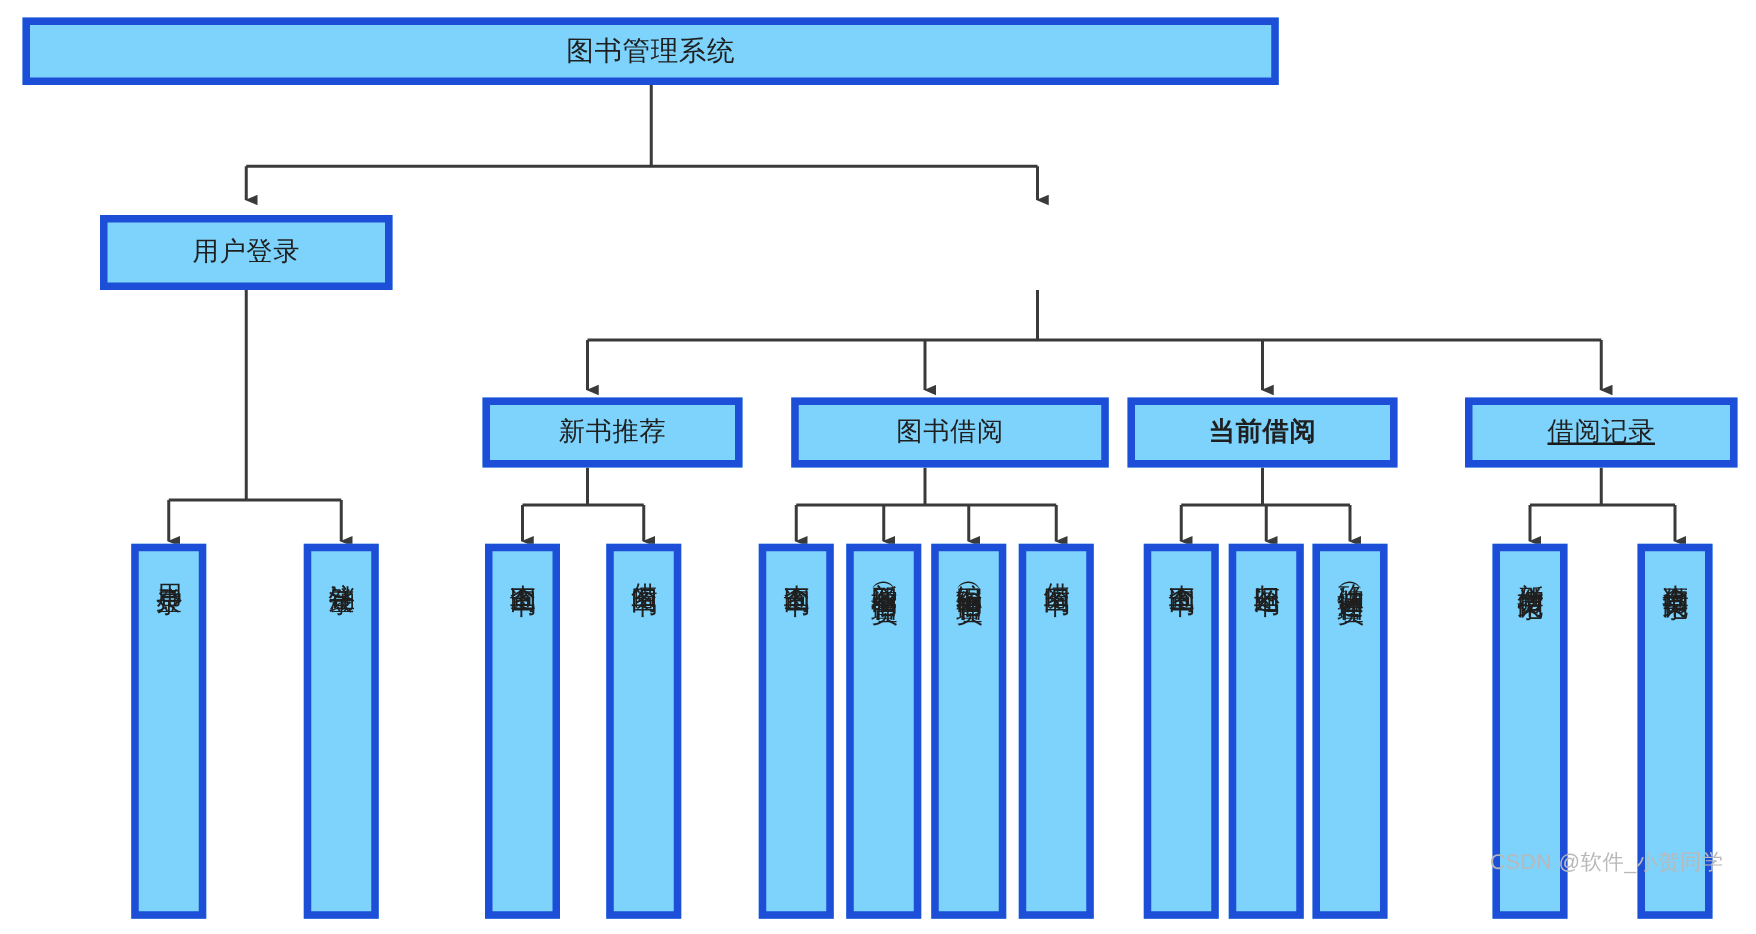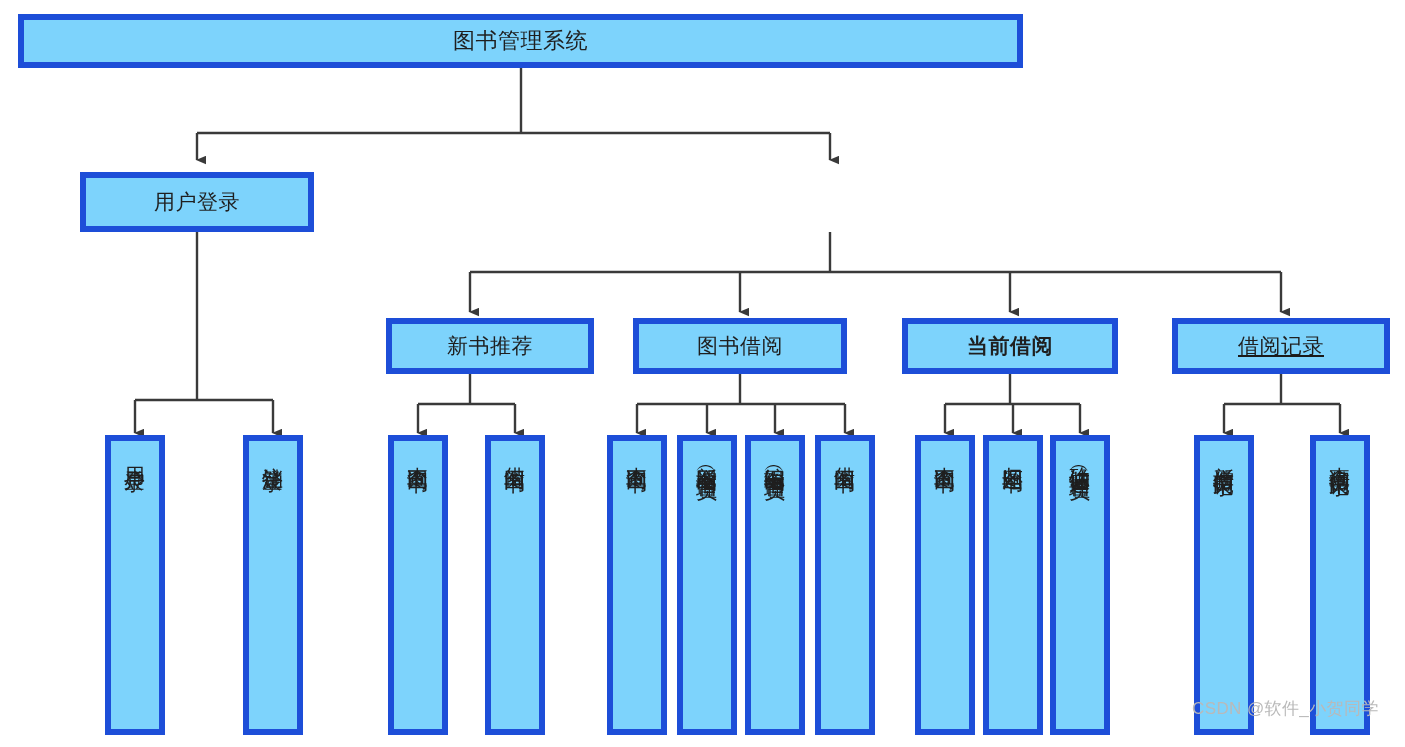--- a/index.html
+++ b/index.html
@@ -134,21 +134,21 @@
     <span class="node-label">图书管理系统</span>
   </div>
 
   <div class="node horiz" style="left:80px; top:172px; width:234px; height:60px;">
     <span class="node-label">用户登录</span>
   </div>
 
   <div class="node horiz" style="left:358px; top:318px; width:208px; height:56px;margin-left:28px;">
     <span class="node-label">新书推荐</span>
   </div>
-  <div class="node horiz" style="left:633px; top:318px; width:214px; height:56px;">
+  <div class="node horiz" style="left:633px; top:318px; width:254px; height:56px;">
     <span class="node-label">图书借阅</span>
   </div>
   <div class="node horiz" style="left:902px; top:318px; width:216px; height:56px;font-weight:bold;">
     <span class="node-label">当前借阅</span>
   </div>
   <div class="node horiz" style="left:1172px; top:318px; width:218px; height:56px;text-decoration:underline;">
     <span class="node-label">借阅记录</span>
   </div>
 
   <div class="node vert" style="left:105px; top:435px; width:60px; height:300px;">
@@ -188,15 +188,15 @@
     <span class="node-label">确认归还（管理员）</span>
   </div>
 
   <div class="node vert" style="left:1194px; top:435px; width:60px; height:300px;">
     <span class="node-label">新增借阅记录</span>
   </div>
   <div class="node vert" style="left:1310px; top:435px; width:60px; height:300px;">
     <span class="node-label">查询借阅记录</span>
   </div>
 
-  <div class="watermark" style="left:1192px; top:697px;">CSDN @软件_小贺同学</div>
+  <div class="watermark" style="left:1192px; top:678px;">CSDN @软件_小贺同学</div>
 
 </div>
 
 </body></html>

